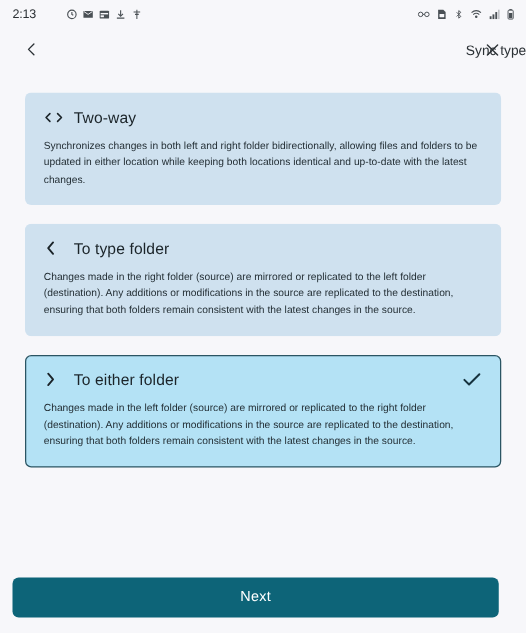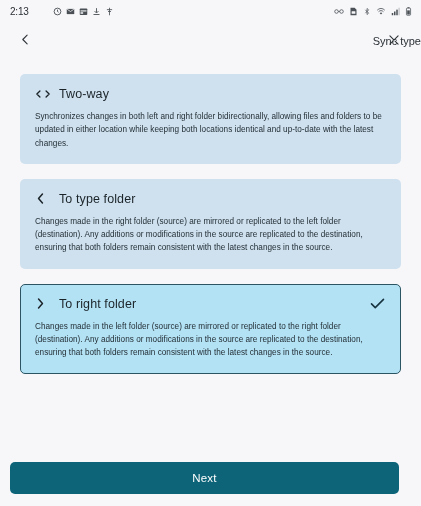--- a/index.html
+++ b/index.html
@@ -293,21 +293,21 @@
     <div class="card-desc">Changes made in the right folder (source) are mirrored or replicated to the left folder (destination). Any additions or modifications in the source are replicated to the destination, ensuring that both folders remain consistent with the latest changes in the source.</div>
   </div>
 
   <div class="card selected">
     <div class="card-head">
       <span class="card-icon">
         <svg width="11" height="13" viewBox="0 0 16 20" fill="none" stroke="currentColor" stroke-width="2.3" stroke-linecap="round" stroke-linejoin="round">
           <path d="M5 3l6 7-6 7"></path>
         </svg>
       </span>
-      <span class="card-title">To right folder</span>
+      <span class="card-title">To either folder</span>
       <span class="card-check">
         <svg width="15" height="13" viewBox="0 0 20 16" fill="none" stroke="currentColor" stroke-width="2.1" stroke-linecap="round" stroke-linejoin="round">
           <path d="M2 8.5L7 13.5L18 2.5"></path>
         </svg>
       </span>
     </div>
     <div class="card-desc">Changes made in the left folder (source) are mirrored or replicated to the right folder (destination). Any additions or modifications in the source are replicated to the destination, ensuring that both folders remain consistent with the latest changes in the source.</div>
   </div>
 
 </div>

